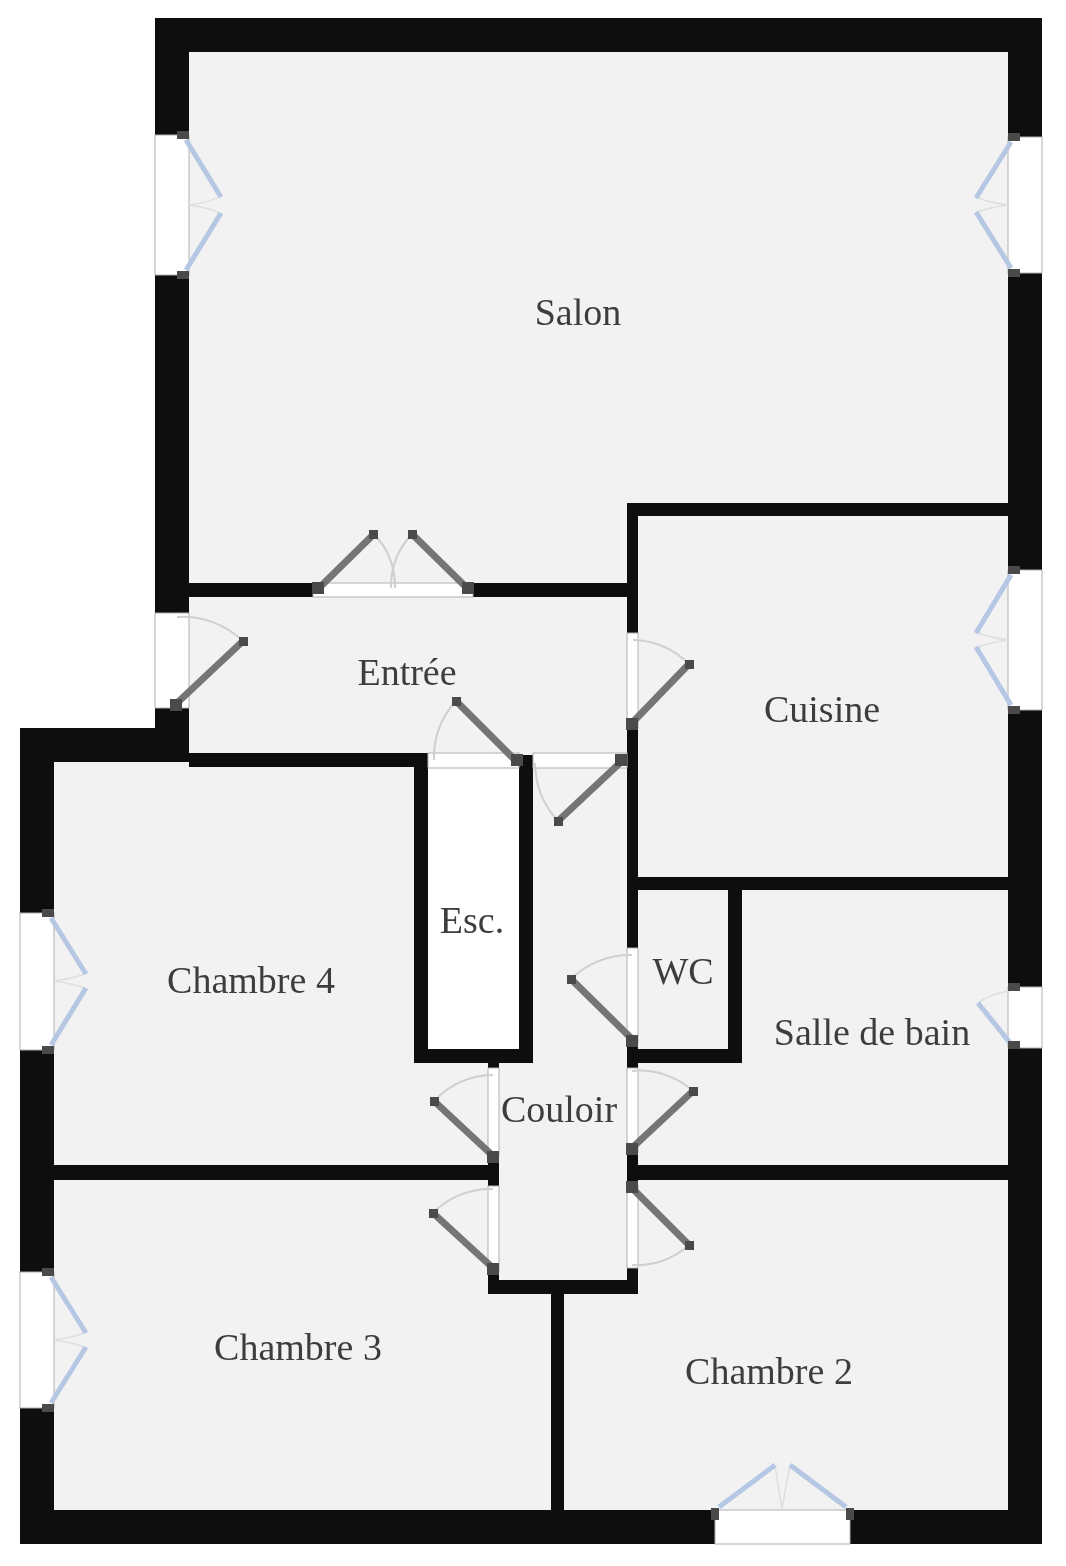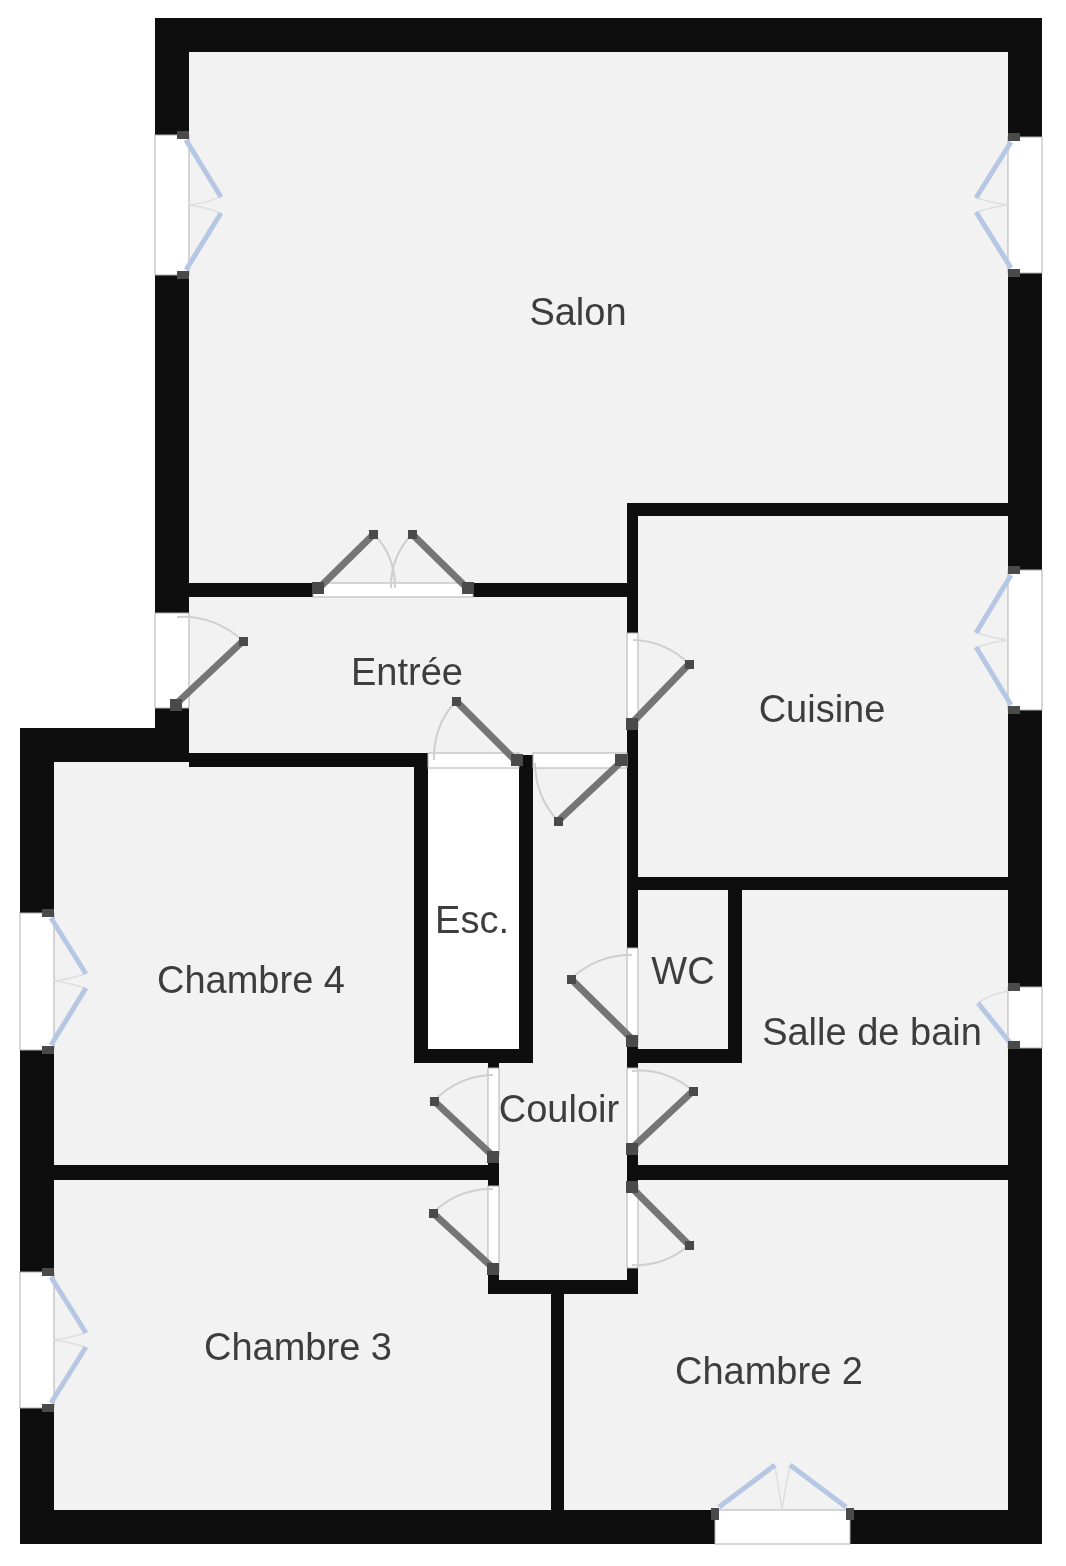--- a/index.html
+++ b/index.html
@@ -1,17 +1,17 @@
 <!DOCTYPE html>
 <html style="--c-background: #ffffff; --c-wall: #0e0e0e; --c-floor: #f2f2f3; --c-stairwell: #ffffff; --c-door: #757575; --c-hinge: #4a4a4a; --c-window: #b5c7e3; --c-arc: #cfcfcf; --c-opening_frame: #b0b0b0; --c-label: #3d3d3d;"><head>
 <meta charset="utf-8">
 <style>
   html,body{margin:0;padding:0;background:#ffffff;}
   .stage{position:relative;width:1066px;height:1566px;background:var(--c-background,#fff);
-         font-family:Liberation Sans, sans-serif;}
+         font-family:Liberation Serif, serif;}
   svg{display:block;}
   .floor{fill:var(--c-floor,#f2f2f2);}
   .stair{fill:var(--c-stairwell,#ffffff);}
   .wall{fill:var(--c-wall,#0e0e0e);}
   .opening{fill:#ffffff;stroke:var(--c-opening_frame,#b5b5b5);stroke-width:1;}
   .door-leaf{stroke:var(--c-door,#757575);stroke-width:7;stroke-linecap:butt;}
   .hinge{fill:var(--c-hinge,#4a4a4a);}
   .arc{fill:none;stroke:var(--c-arc,#cfcfcf);stroke-width:2;}
   .sash{stroke:var(--c-window,#b5c7e3);stroke-width:5;stroke-linecap:butt;}
   .warc{fill:none;stroke:#dedede;stroke-width:1.5;}

